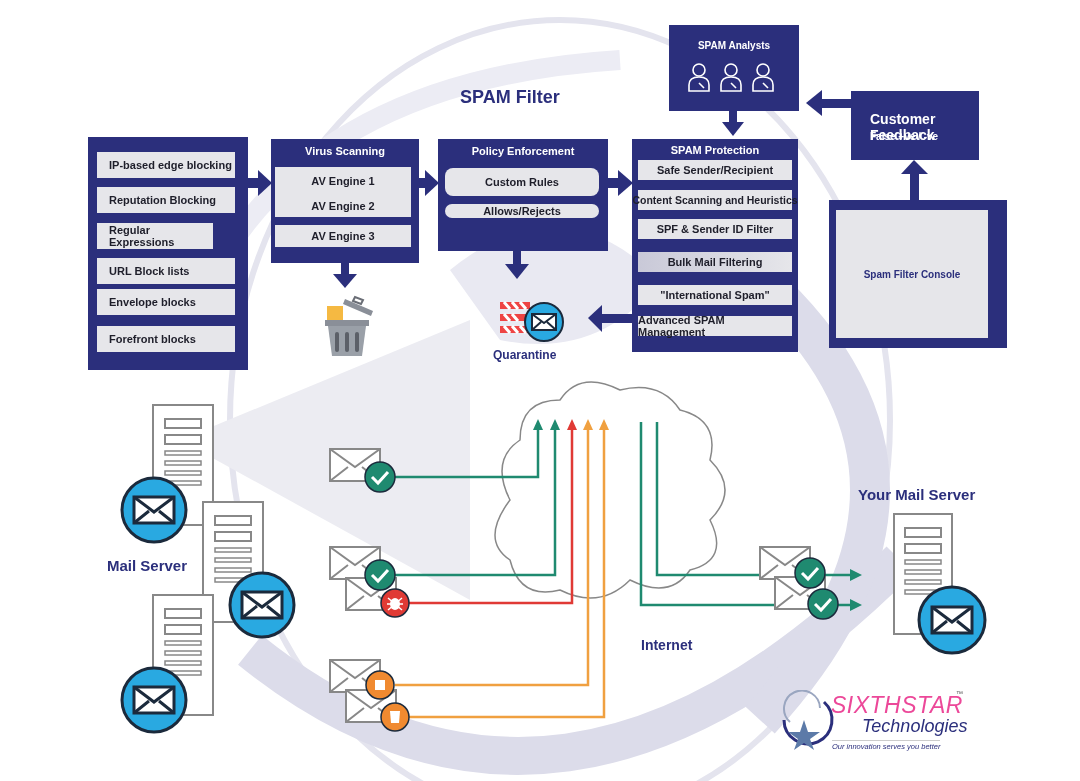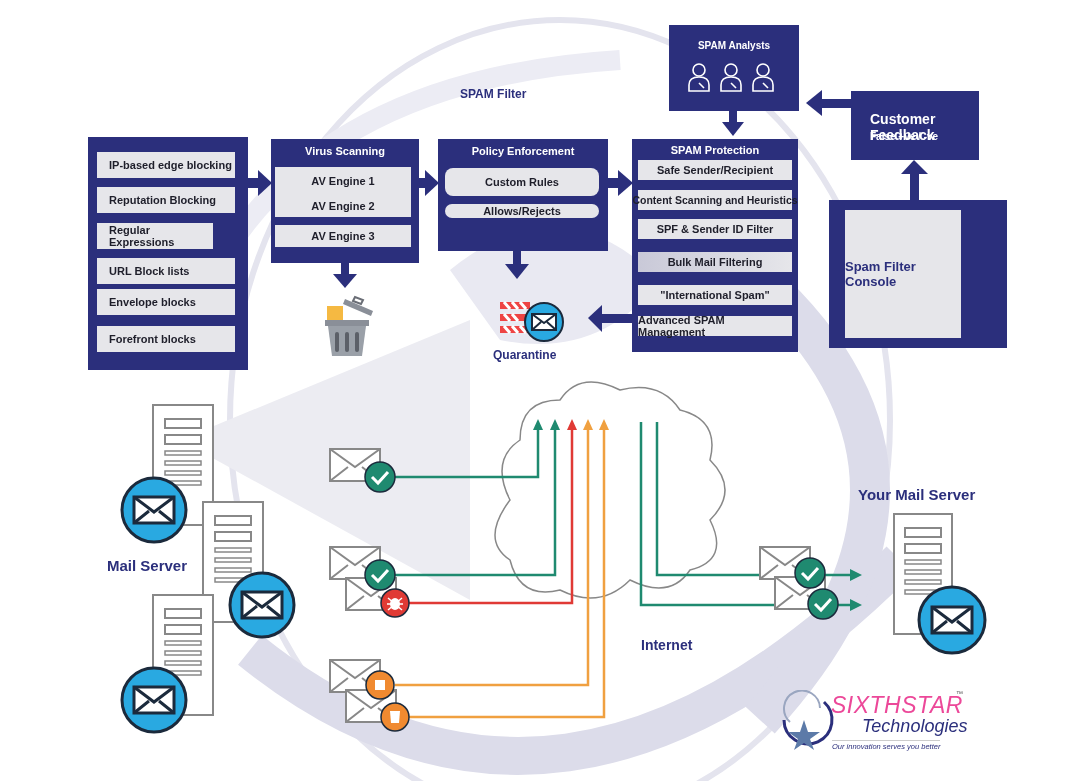--- a/index.html
+++ b/index.html
@@ -20,21 +20,21 @@
 
 <svg width="1080" height="781">
   <ellipse cx="560" cy="420" rx="330" ry="400" fill="none" stroke="#e4e4ee" stroke-width="6"></ellipse>
   <path d="M250 650 Q 560 900 900 560" fill="none" stroke="#dcdcea" stroke-width="38"></path>
   <path d="M200 300 Q 300 80 620 60" fill="none" stroke="#ececf4" stroke-width="20"></path>
   <path d="M760 280 Q 980 480 760 720" fill="none" stroke="#dcdcea" stroke-width="40"></path>
   <polygon points="180,440 470,320 470,600" fill="#ececf2"></polygon>
   <path d="M450 270 Q 560 180 660 280 Q 600 360 500 340 Z" fill="#e9e9f2"></path>
 </svg>
 
-<div class="label-navy" style="left:460px;top:87px;font-size:12px;">SPAM Filter</div>
+<div class="label-navy" style="left:460px;top:87px;font-size:18px;">SPAM Filter</div>
 
 <div class="box" style="left:88px;top:137px;width:160px;height:233px;">
   <div class="item left" style="left:9px;top:15px;width:138px;height:26px;">IP-based edge blocking</div>
   <div class="item left" style="left:9px;top:50px;width:138px;height:26px;">Reputation Blocking</div>
   <div class="item left" style="left:9px;top:86px;width:116px;height:26px;">Regular Expressions</div>
   <div class="item left" style="left:9px;top:121px;width:138px;height:26px;">URL Block lists</div>
   <div class="item left" style="left:9px;top:152px;width:138px;height:26px;">Envelope blocks</div>
   <div class="item left" style="left:9px;top:189px;width:138px;height:26px;">Forefront blocks</div>
 </div>
 
@@ -83,21 +83,21 @@
     </g>
   </svg>
 </div>
 
 <div class="box" style="left:851px;top:91px;width:128px;height:69px;">
   <div class="abs" style="left:19px;top:20px;color:#fff;font-size:14px;font-weight:bold;">Customer Feedback</div>
   <div class="abs" style="left:19px;top:40px;color:#fff;font-size:10px;font-weight:bold;">False +ve / -ve</div>
 </div>
 
 <div class="box" style="left:829px;top:200px;width:178px;height:148px;">
-  <div class="abs" style="left:16px;top:10px;width:116px;height:128px;background:#e6e6ea;display:flex;align-items:center;justify-content:center;color:#2b2f7c;font-weight:bold;font-size:13px;">Spam Filter Console</div>
+  <div class="abs" style="left:7px;top:10px;width:152px;height:128px;background:#e6e6ea;display:flex;align-items:center;justify-content:center;color:#2b2f7c;font-weight:bold;font-size:10px;">Spam Filter Console</div>
 </div>
 
 <svg width="1080" height="781">
   <g fill="#2b2f7c">
 
     <rect x="248" y="178" width="12" height="10"></rect>
     <polygon points="258,170 272,183 258,196"></polygon>
 
     <rect x="419" y="178" width="8" height="10"></rect>
     <polygon points="425,170 439,183 425,196"></polygon>

